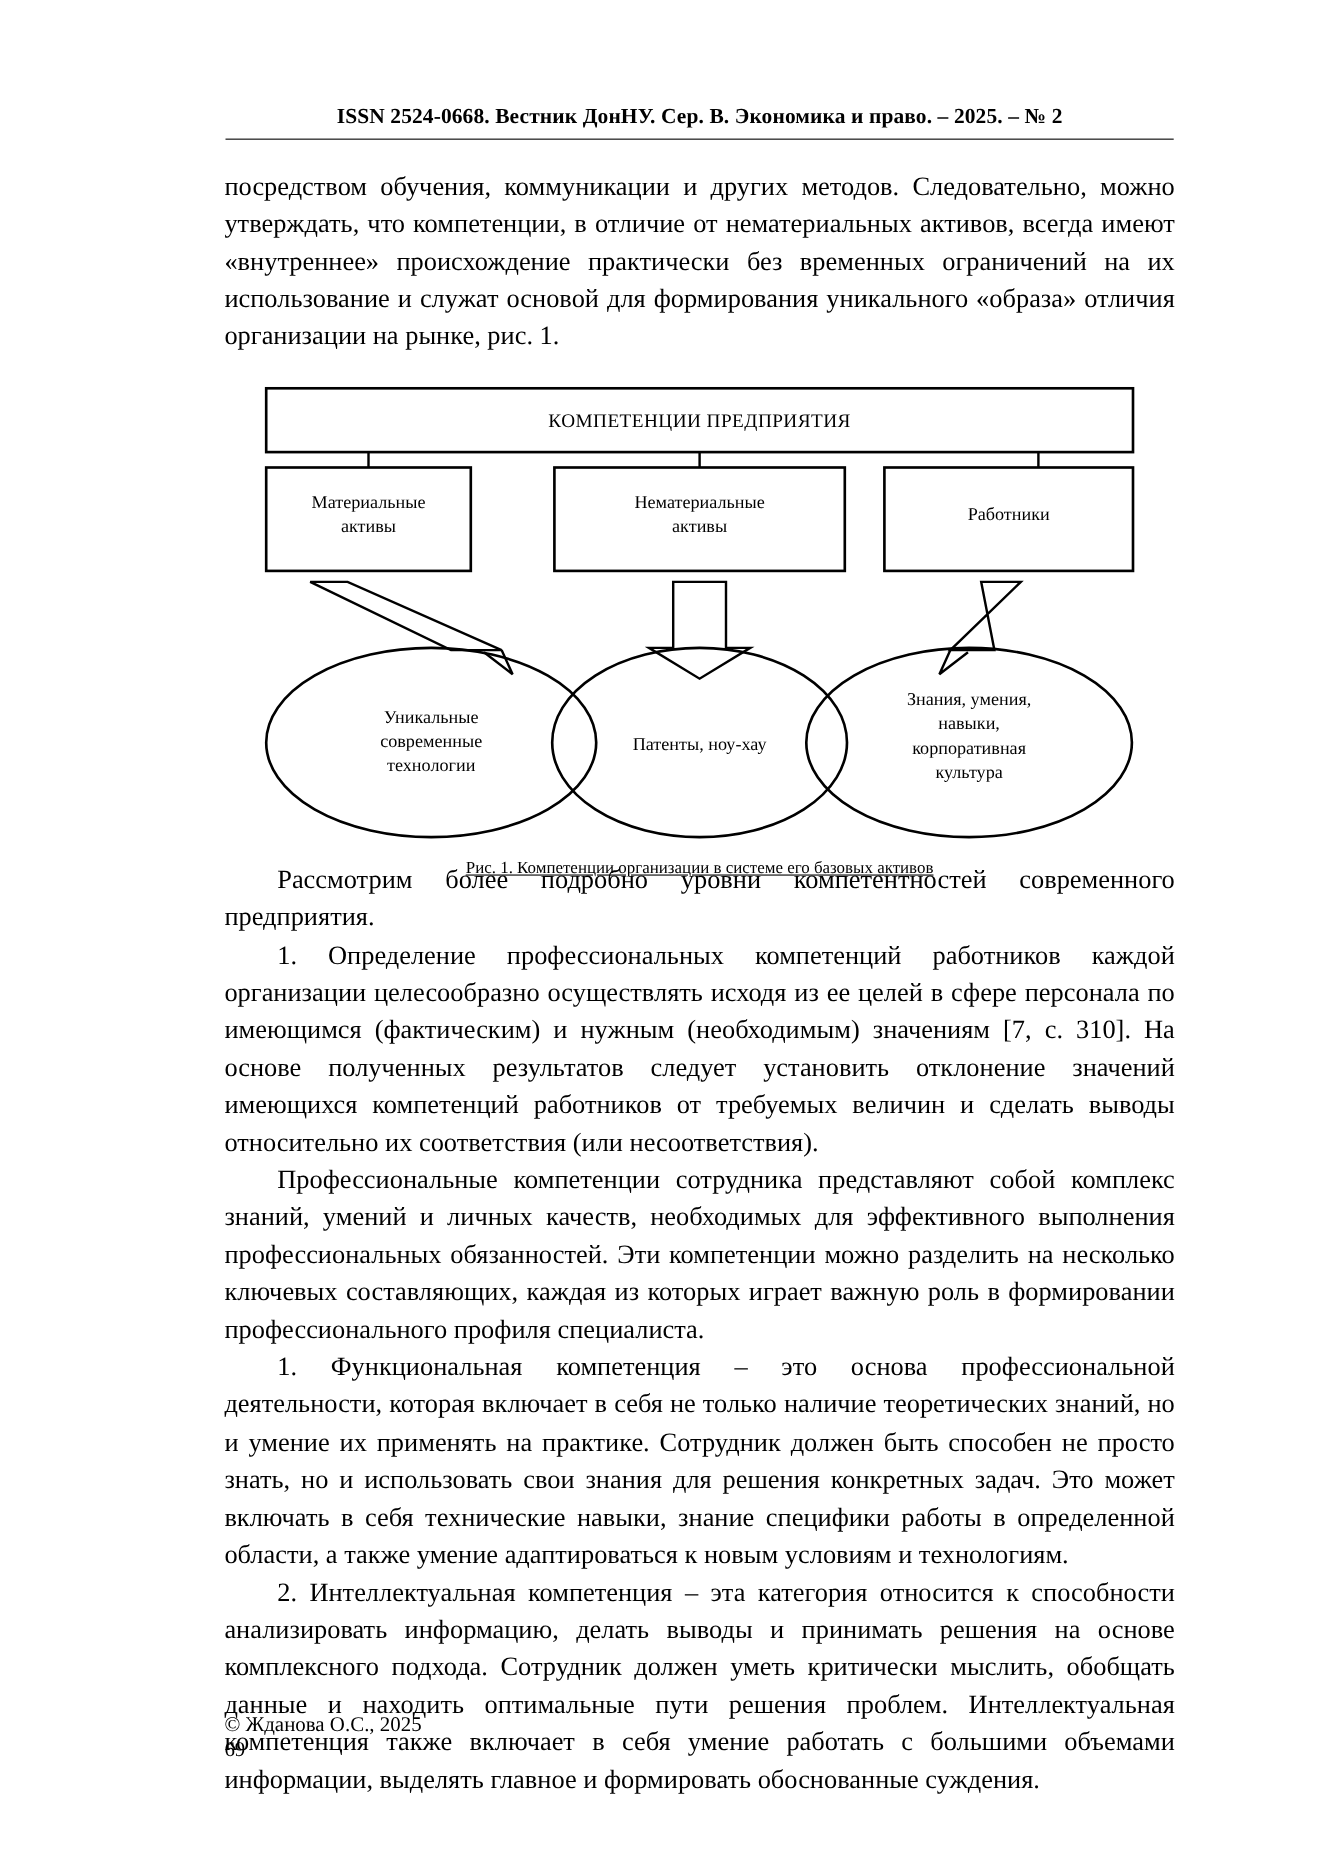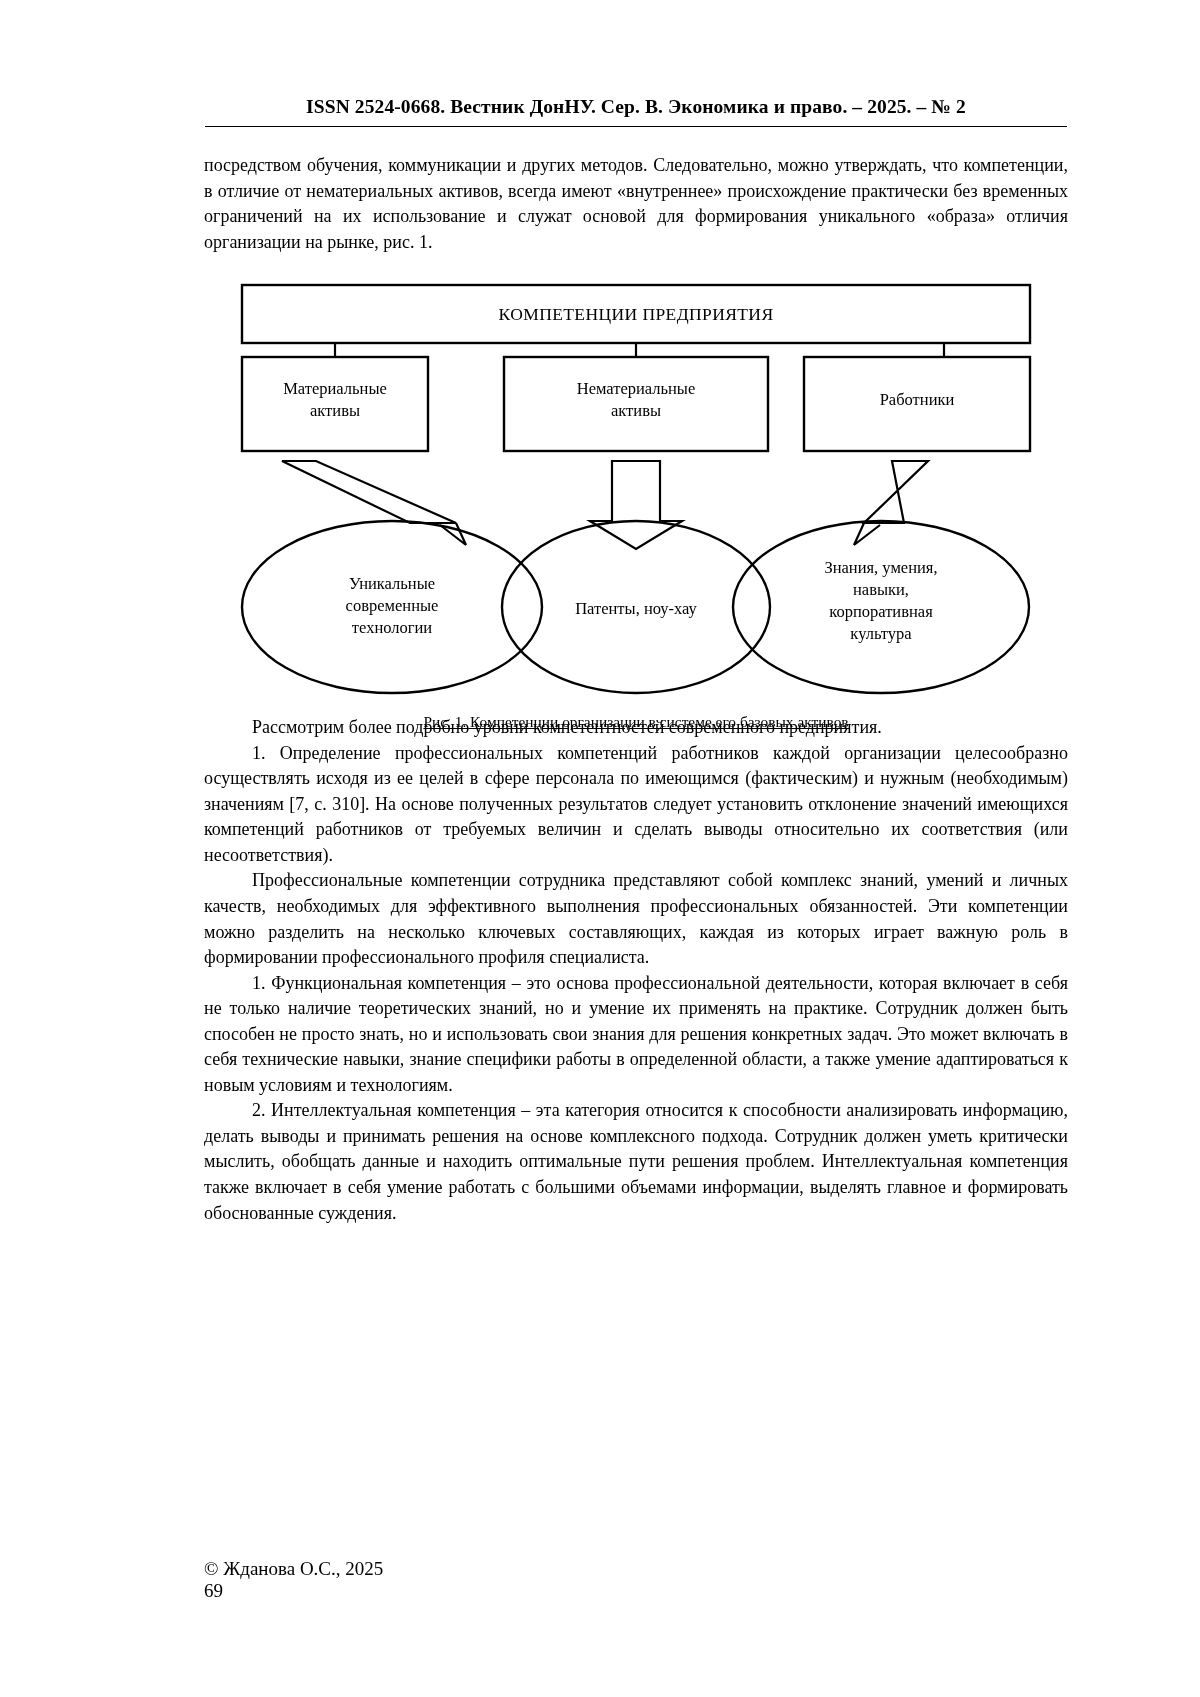--- a/index.html
+++ b/index.html
@@ -34,21 +34,21 @@
     font-weight: bold;
     text-align: center;
     letter-spacing: 0.1px;
     padding-bottom: 8px;
     border-bottom: 1.6px solid #000;
     width: 862px;
     margin-left: 1px;
   }
   
   .para {
-    font-size: 18px;
+    font-size: 24px;
     line-height: 1.42;
     text-align: justify;
     text-justify: inter-word;
     margin: 0;
   }
   .para.first {
     margin-top: 26px;
   }
   .indent {
     text-indent: 48px;

